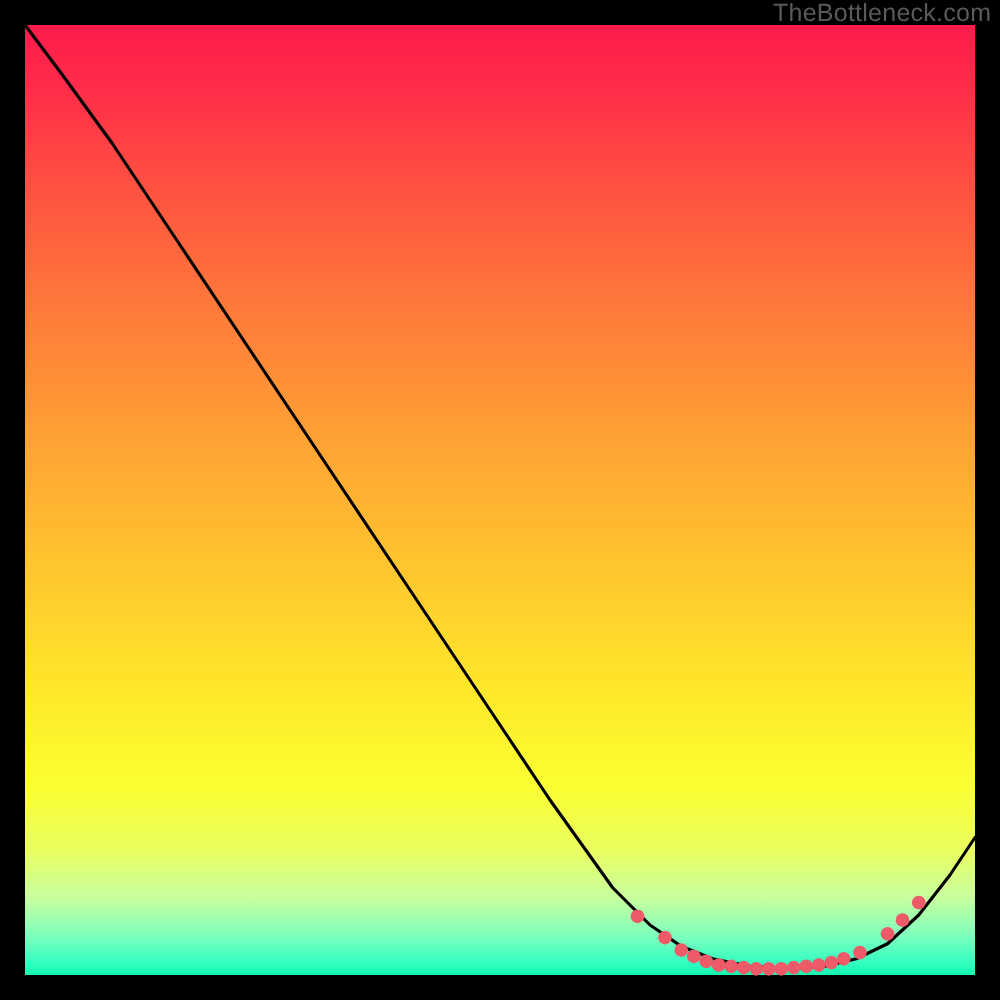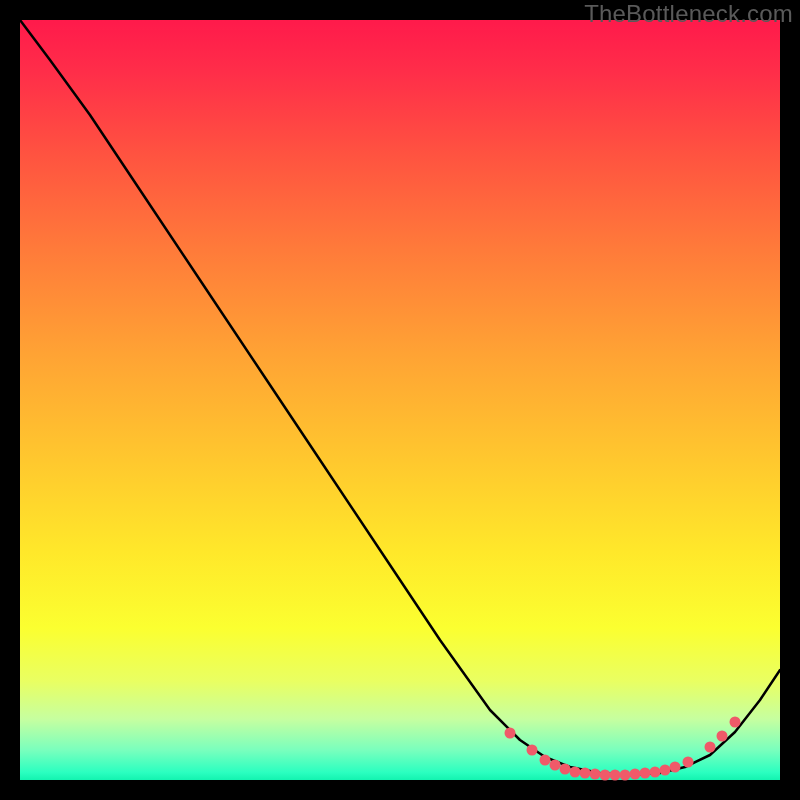--- a/index.html
+++ b/index.html
@@ -46,21 +46,21 @@
     top: 0;
     width: 760px;
     height: 760px;
     overflow: visible;
   }
   .watermark {
     position: absolute;
     top: 0px;
     right: 7px;
     color: #5a5a5a;
-    font-size: 24px;
+    font-size: 20px;
     font-weight: 500;
     letter-spacing: 0.2px;
     user-select: none;
   }
 </style>
 </head>
 <body>
 
 <div class="frame">
   <div class="plot">

